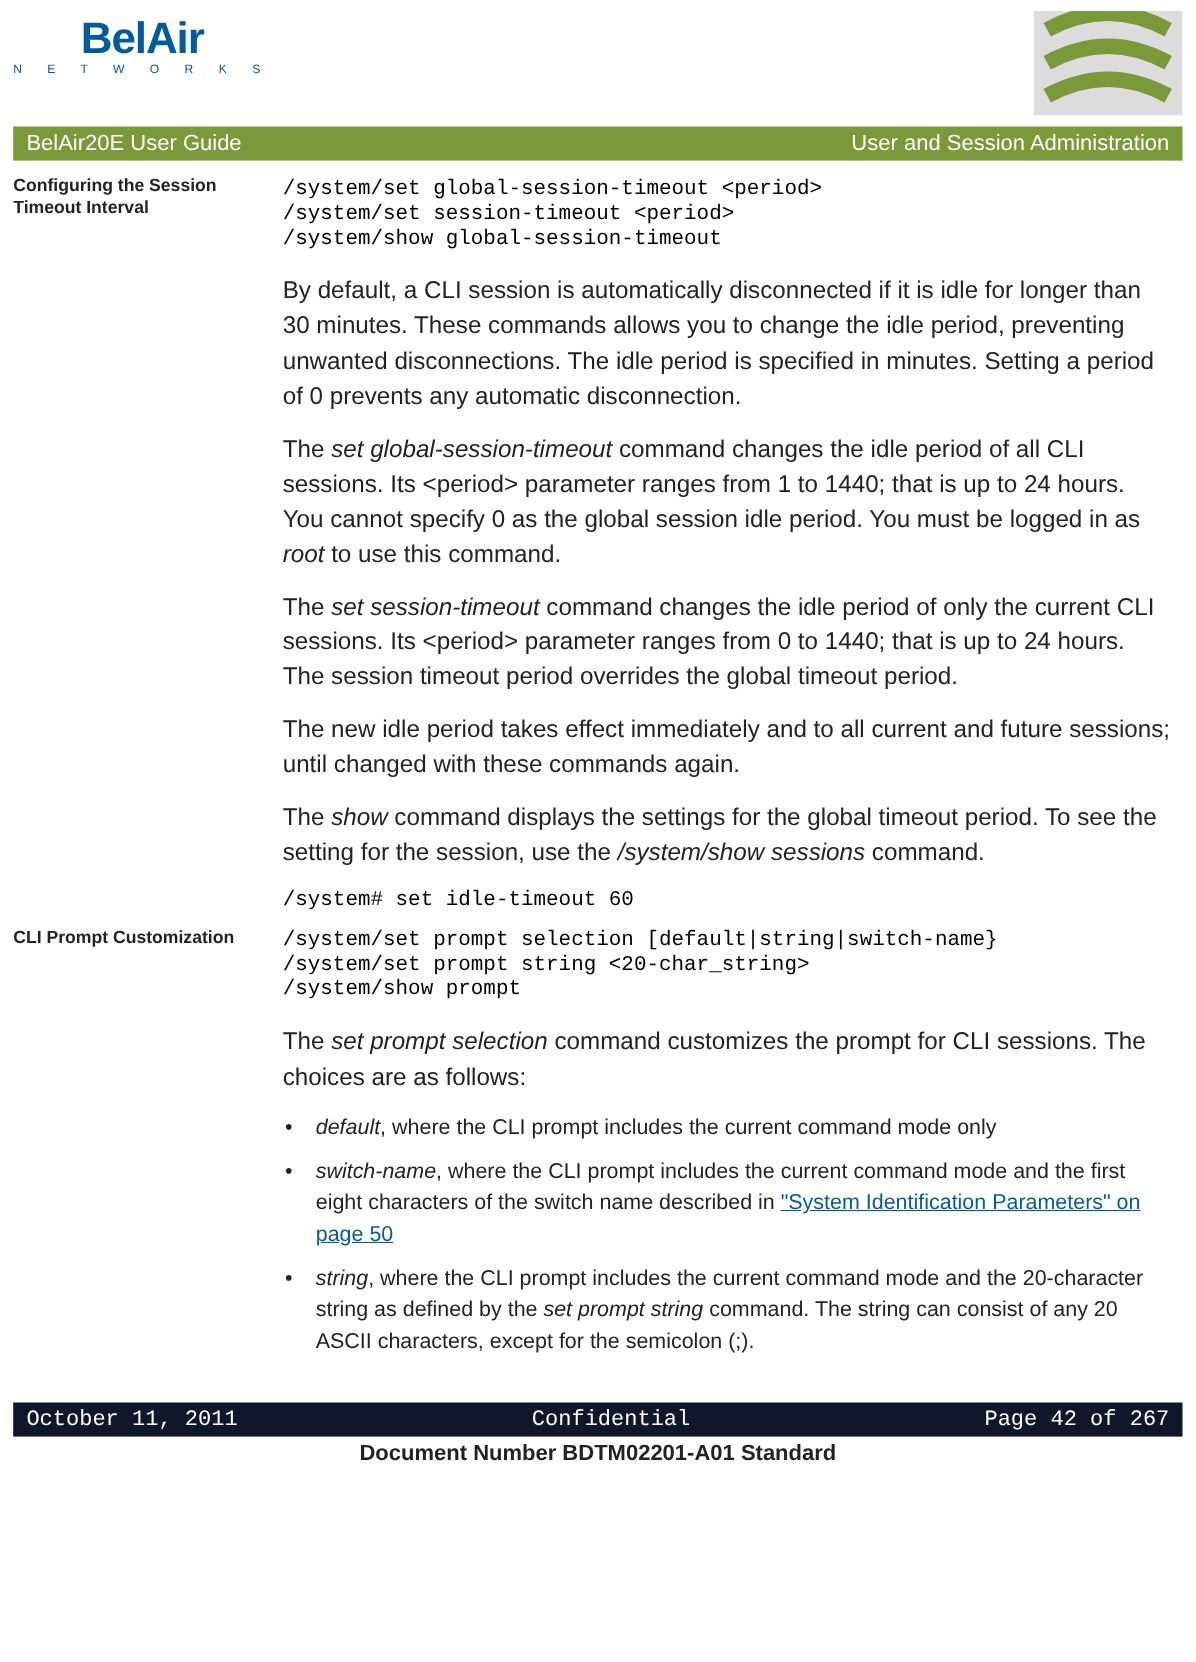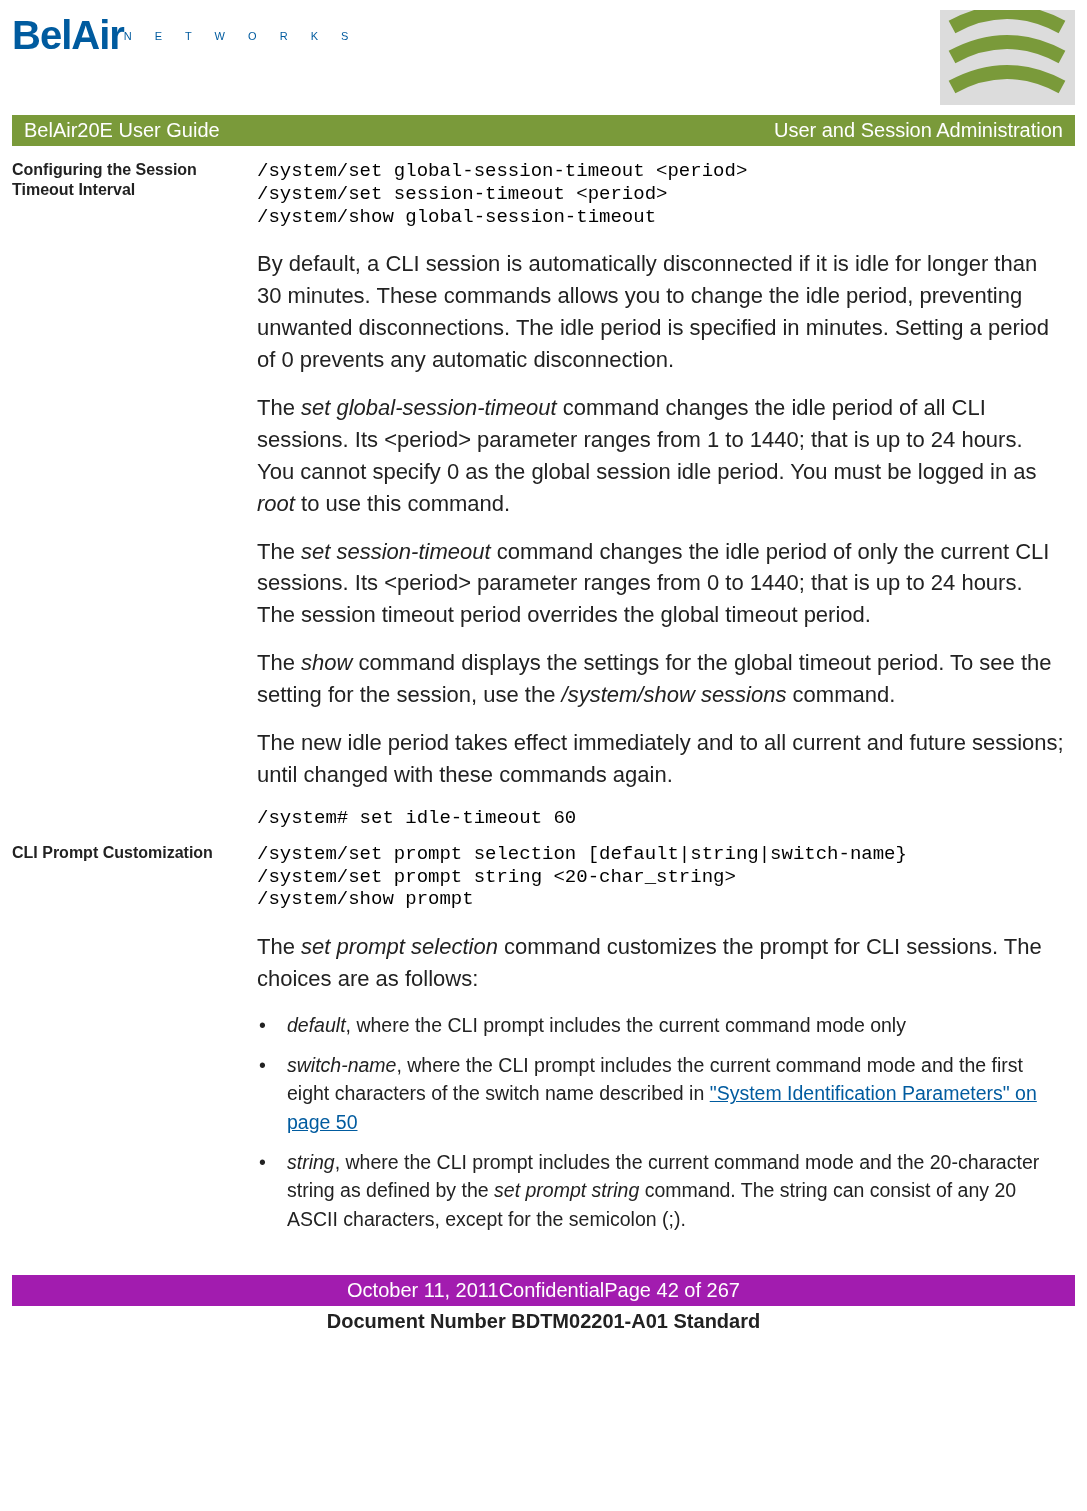--- a/index.html
+++ b/index.html
@@ -12,21 +12,21 @@
       padding: 10px 12px 0 12px;
     }
     .header-row {
       display: flex;
       justify-content: space-between;
       align-items: flex-start;
       padding: 0 0 10px 0;
     }
     .logo {
       display: flex;
-      flex-direction: row;
+      flex-direction: column;
       align-items: center;
       margin-top: 5px;
       text-align: right;
     }
     .logo-text {
       font-size: 40px;
       font-weight: bold;
       color: #005b9f;
       font-family: Arial, sans-serif;
       letter-spacing: -1px;
@@ -115,27 +115,27 @@
     }
     .bullet-mark {
       width: 30px;
       flex-shrink: 0;
       padding-left: 2px;
     }
     .bullet-content { flex: 1; }
     .bullet-content .italic { font-style: italic; }
     .bullet-content .link { color: #005b9f; text-decoration: underline; }
     .footer-bar {
-      background: #a21caf;
+      background: #0f172a;
       color: #fff;
       display: flex;
-      justify-content: center;
+      justify-content: space-between;
       padding: 4px 12px;
       font-size: 20px;
-      font-family: Liberation Sans, sans-serif;
+      font-family: Liberation Mono, monospace;
       margin-top: 30px;
     }
     .doc-number {
       text-align: center;
       font-size: 20px;
       font-weight: bold;
       color: #222;
       padding: 4px 0 0 0;
       font-family: Verdana, sans-serif;
     }
@@ -171,24 +171,24 @@
     <div class="command-block">/system/set global-session-timeout &lt;period&gt;
 /system/set session-timeout &lt;period&gt;
 /system/show global-session-timeout</div>
     <p class="body-text">By default, a CLI session is automatically disconnected if it is idle for longer than 30 minutes. These commands allows you to change the idle period, preventing unwanted disconnections. The idle period is specified in minutes. Setting a period of 0 prevents any automatic disconnection.</p>
     <p class="body-text">
       <span>The </span><span class="italic">set global-session-timeout</span><span> command changes the idle period of all CLI sessions. Its &lt;period&gt; parameter ranges from 1 to 1440; that is up to 24 hours. You cannot specify 0 as the global session idle period. You must be logged in as </span><span class="italic">root</span><span> to use this command.</span>
     </p>
     <p class="body-text">
       <span>The </span><span class="italic">set session-timeout</span><span> command changes the idle period of only the current CLI sessions. Its &lt;period&gt; parameter ranges from 0 to 1440; that is up to 24 hours. The session timeout period overrides the global timeout period.</span>
     </p>
+    <p class="body-text">The new idle period takes effect immediately and to all current and future sessions; until changed with these commands again.</p>
     <p class="body-text">
       <span>The </span><span class="italic">show</span><span> command displays the settings for the global timeout period. To see the setting for the session, use the </span><span class="italic">/system/show sessions</span><span> command.</span>
     </p>
-    <p class="body-text">The new idle period takes effect immediately and to all current and future sessions; until changed with these commands again.</p>
     <div class="example-cmd">/system# set idle-timeout 60</div>
   </div>
 </div>
 
 <div class="section2">
   <div class="side-col">
     <div class="side-heading">CLI Prompt Customization</div>
   </div>
   <div class="main-col">
     <div class="command-block">/system/set prompt selection [default|string|switch-name}

